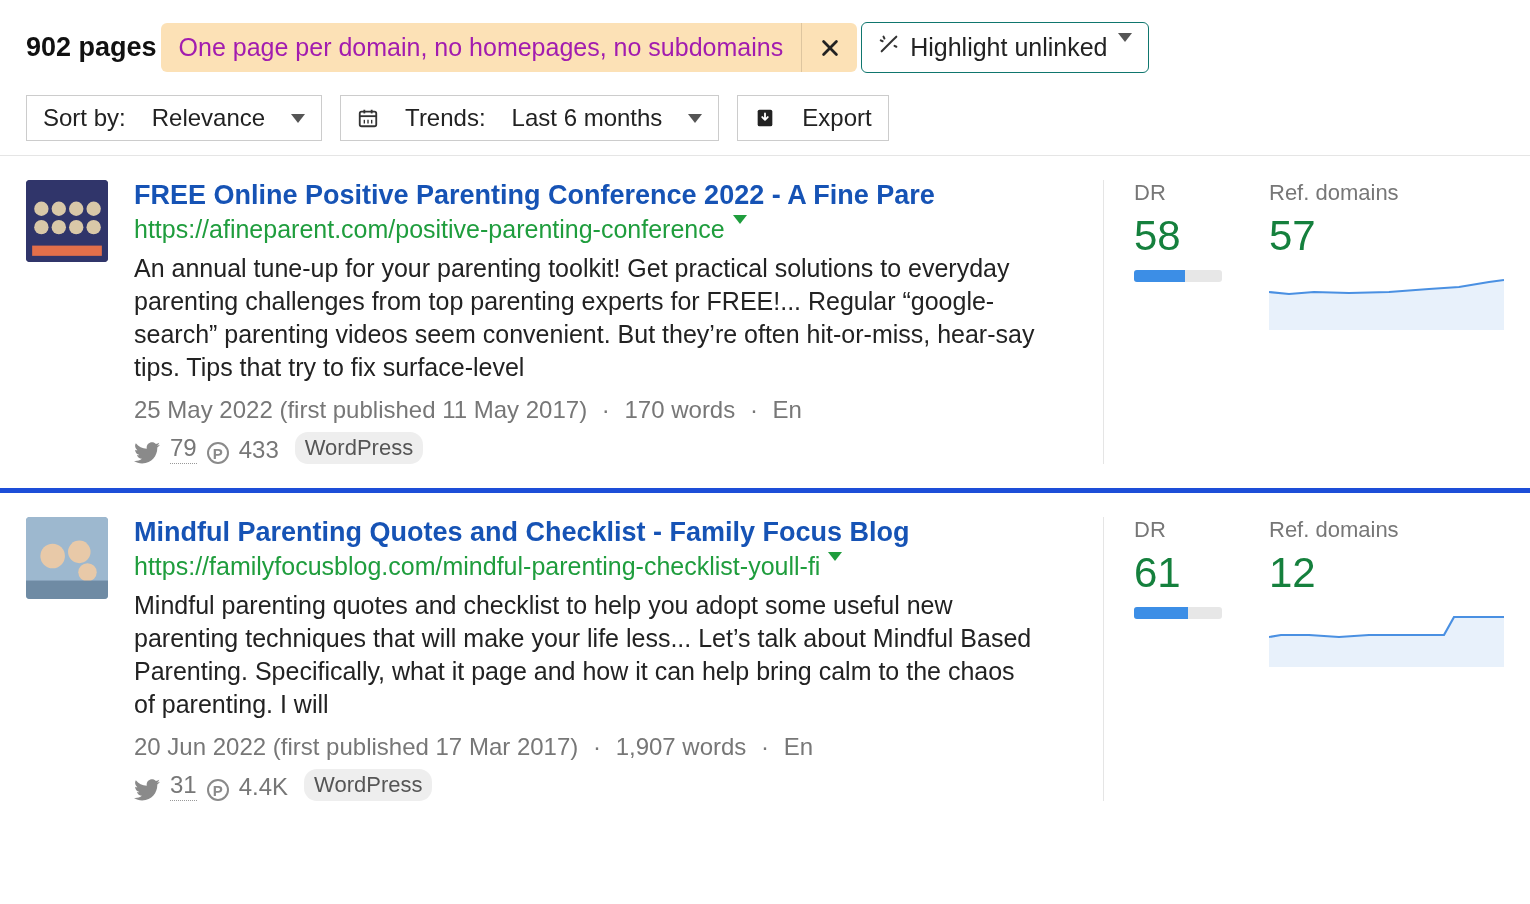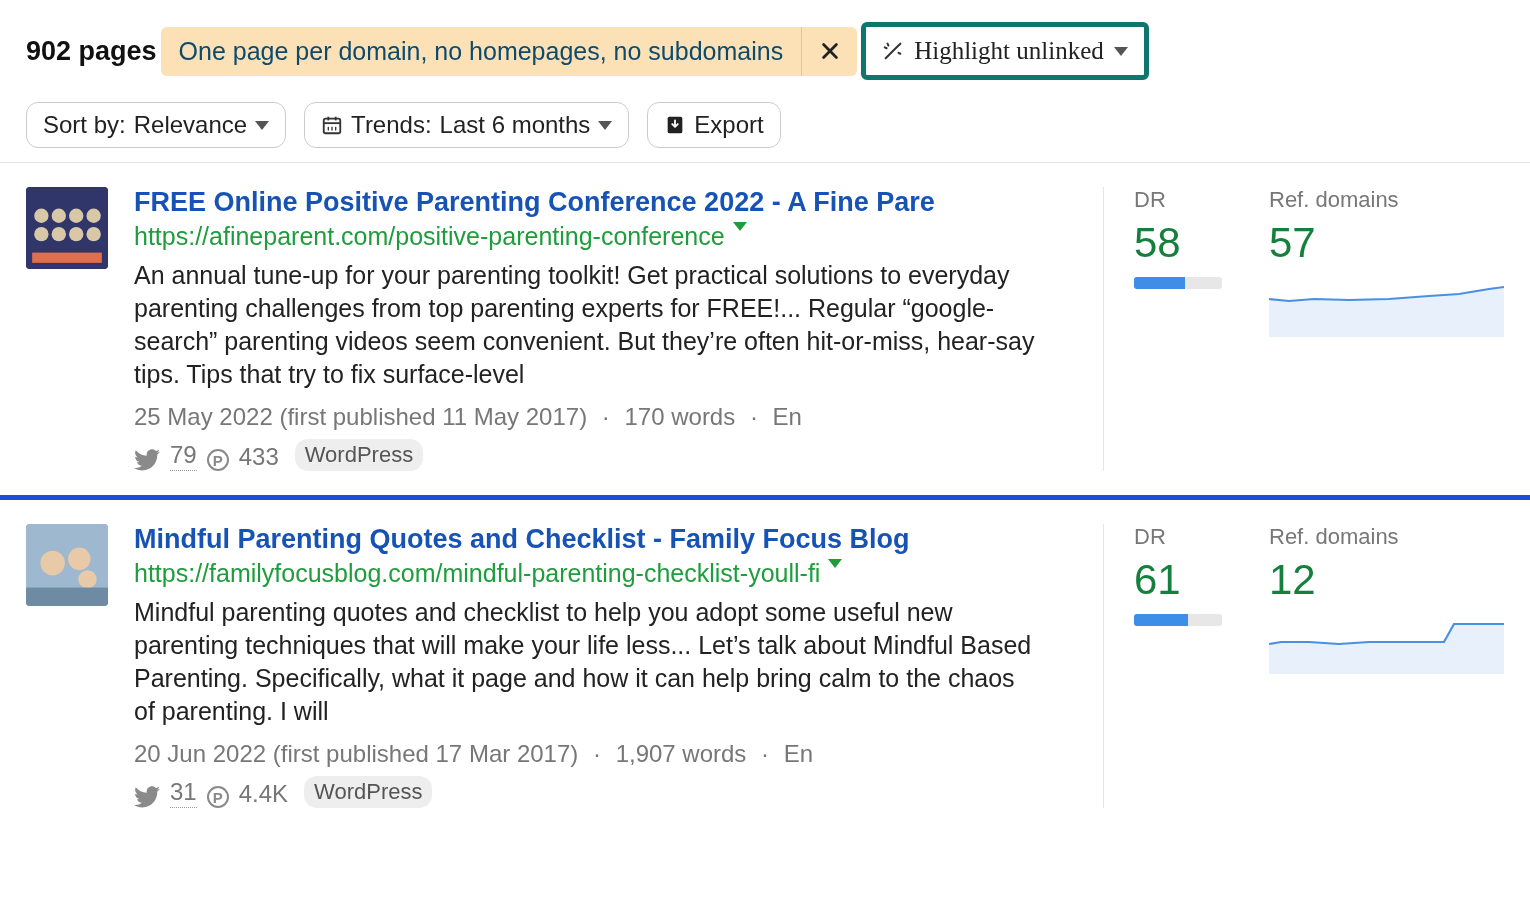--- a/index.html
+++ b/index.html
@@ -2,25 +2,25 @@
 <html><head>
 <meta charset="utf-8">
 <style>
 * { box-sizing: border-box; margin: 0; padding: 0; }
 body { font-family: -apple-system, BlinkMacSystemFont, "Segoe UI", Helvetica, Arial, sans-serif; background: #fff; color: #111; }
 .container { padding: 0; }
 .toolbar { padding: 22px 26px 14px 26px; }
 .toolbar-row1 { display: flex; align-items: center; gap: 4px; margin-bottom: 22px; }
 .page-count { font-size: 27px; font-weight: 700; color: #111; }
 .filter-chip { display: flex; align-items: center; background: #fce1b6; border-radius: 6px; overflow: hidden; }
-.filter-chip-text { padding: 10px 18px; font-size: 25px; color: #0c4a6e; }
+.filter-chip-text { padding: 10px 18px; font-size: 25px; color: #a21caf; }
 .filter-chip-close { width: 56px; align-self: stretch; display: flex; align-items: center; justify-content: center; border-left: 1px solid rgba(0,0,0,0.12); cursor: pointer; }
-.dropdown-btn { display: flex; align-items: center; gap: 10px; border: 5px solid #0f766e; border-radius: 6px; padding: 10px 16px; font-size: 25px; color: #222; background: #fff; cursor: pointer; font-family: Liberation Serif, serif; }
+.dropdown-btn { display: flex; align-items: flex-start; gap: 10px; border: 1px solid #0f766e; border-radius: 6px; padding: 10px 16px; font-size: 25px; color: #222; background: #fff; cursor: pointer; }
 .toolbar-row2 { display: flex; align-items: center; gap: 18px; }
-.small-btn { display: flex; align-items: center; gap: 8px; border: 1px solid #ccc; border-radius: 12px; padding: 8px 16px; font-size: 24px; color: #222; background: #fff; cursor: pointer; }
+.small-btn { display: flex; align-items: center; gap: 26px; border: 1px solid #ccc; border-radius: 0; padding: 8px 16px; font-size: 24px; color: #222; background: #fff; cursor: pointer; }
 .caret { display:inline-block; width:0; height:0; border-left:7px solid transparent; border-right:7px solid transparent; border-top:9px solid #555; }
 .icon-svg { width: 22px; height: 22px; }
 .divider { border-top: 1px solid #e5e5e5; }
 .results { }
 .result { display: flex; padding: 24px 26px 24px 26px; border-bottom: 5px solid #1d4ed8; gap: 26px; }
 .thumb { width: 82px; height: 82px; background: #3b3f6b; border-radius: 4px; flex-shrink: 0; overflow: hidden; display:flex;align-items:center;justify-content:center; }
 .thumb2 { background: #8aa6bf; }
 .thumb svg { width:100%; height:100%; }
 .main-col { flex: 1; min-width: 0; padding-right: 40px; }
 .title { font-size: 27px; font-weight: 700; color: #1653b5; margin-bottom: 4px; white-space: nowrap; overflow:hidden; text-overflow: ellipsis; }

